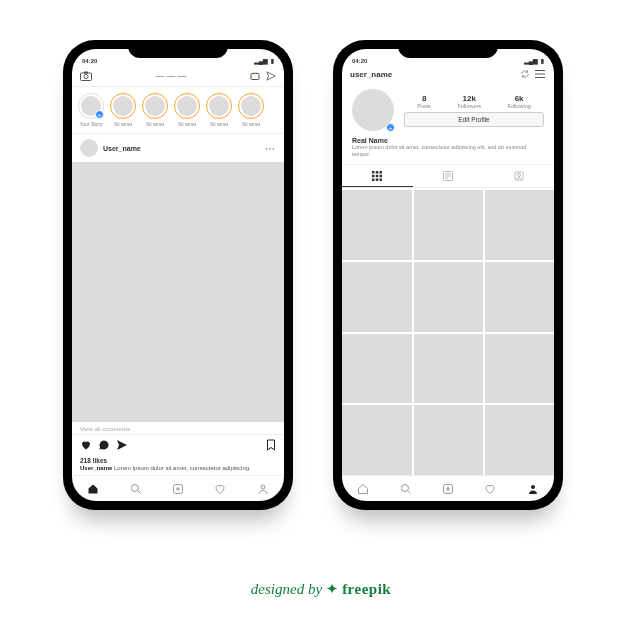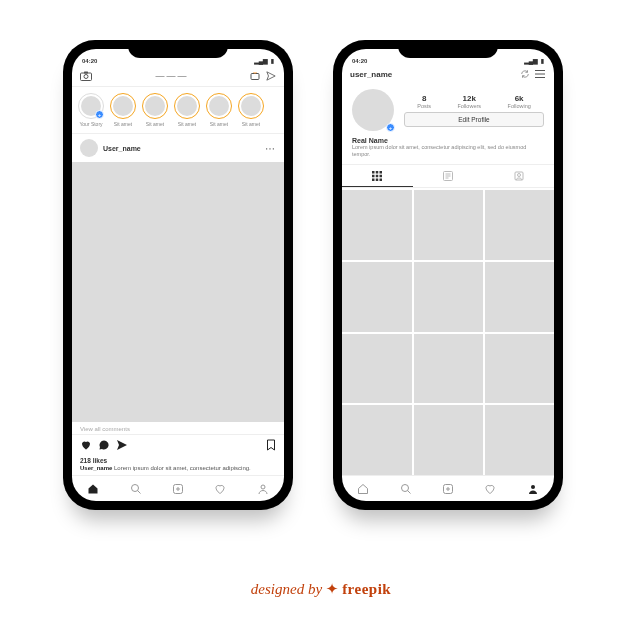--- a/index.html
+++ b/index.html
@@ -45,21 +45,21 @@
   .stat .t { font-size:5.5px; color:#888; }
   .editbtn { border:1px solid #ccc; border-radius:3px; text-align:center; font-size:6.5px; padding:3px 0; background:#f7f7f7; }
   .bio { padding:2px 10px 6px; }
   .bio .rn { font-size:7px; font-weight:700; }
   .bio .desc { font-size:5.5px; color:#888; line-height:1.3; }
   .tabs { display:flex; border-top:1px solid #eee; border-bottom:1px solid #eee; }
   .tab { flex:1; display:flex; align-items:center; justify-content:center; height:22px; color:#bbb; }
   .tab.active { color:#333; border-bottom:1.5px solid #333; }
   .grid { display:grid; grid-template-columns:repeat(3,1fr); gap:2px; padding:2px 0 0; flex:1; overflow:hidden; }
   .tile { background:#dcdcdc; aspect-ratio:1; }
-  .credit { position:absolute; bottom:28px; left:16px; right:0; text-align:center; font-size:15px; font-style:italic; color:#c2410c; font-family: Georgia, serif; }
+  .credit { position:absolute; bottom:28px; left:16px; right:0; text-align:center; font-size:15px; font-style:italic; color:#15803d; font-family: Georgia, serif; }
   .credit .by { font-style:italic; }
   .credit .fp { font-weight:700; font-style:normal; letter-spacing:.5px; }
   svg { display:block; }
 </style>
 </head>
 <body>
 
 <div class="stage">
 
   <div class="phone">

